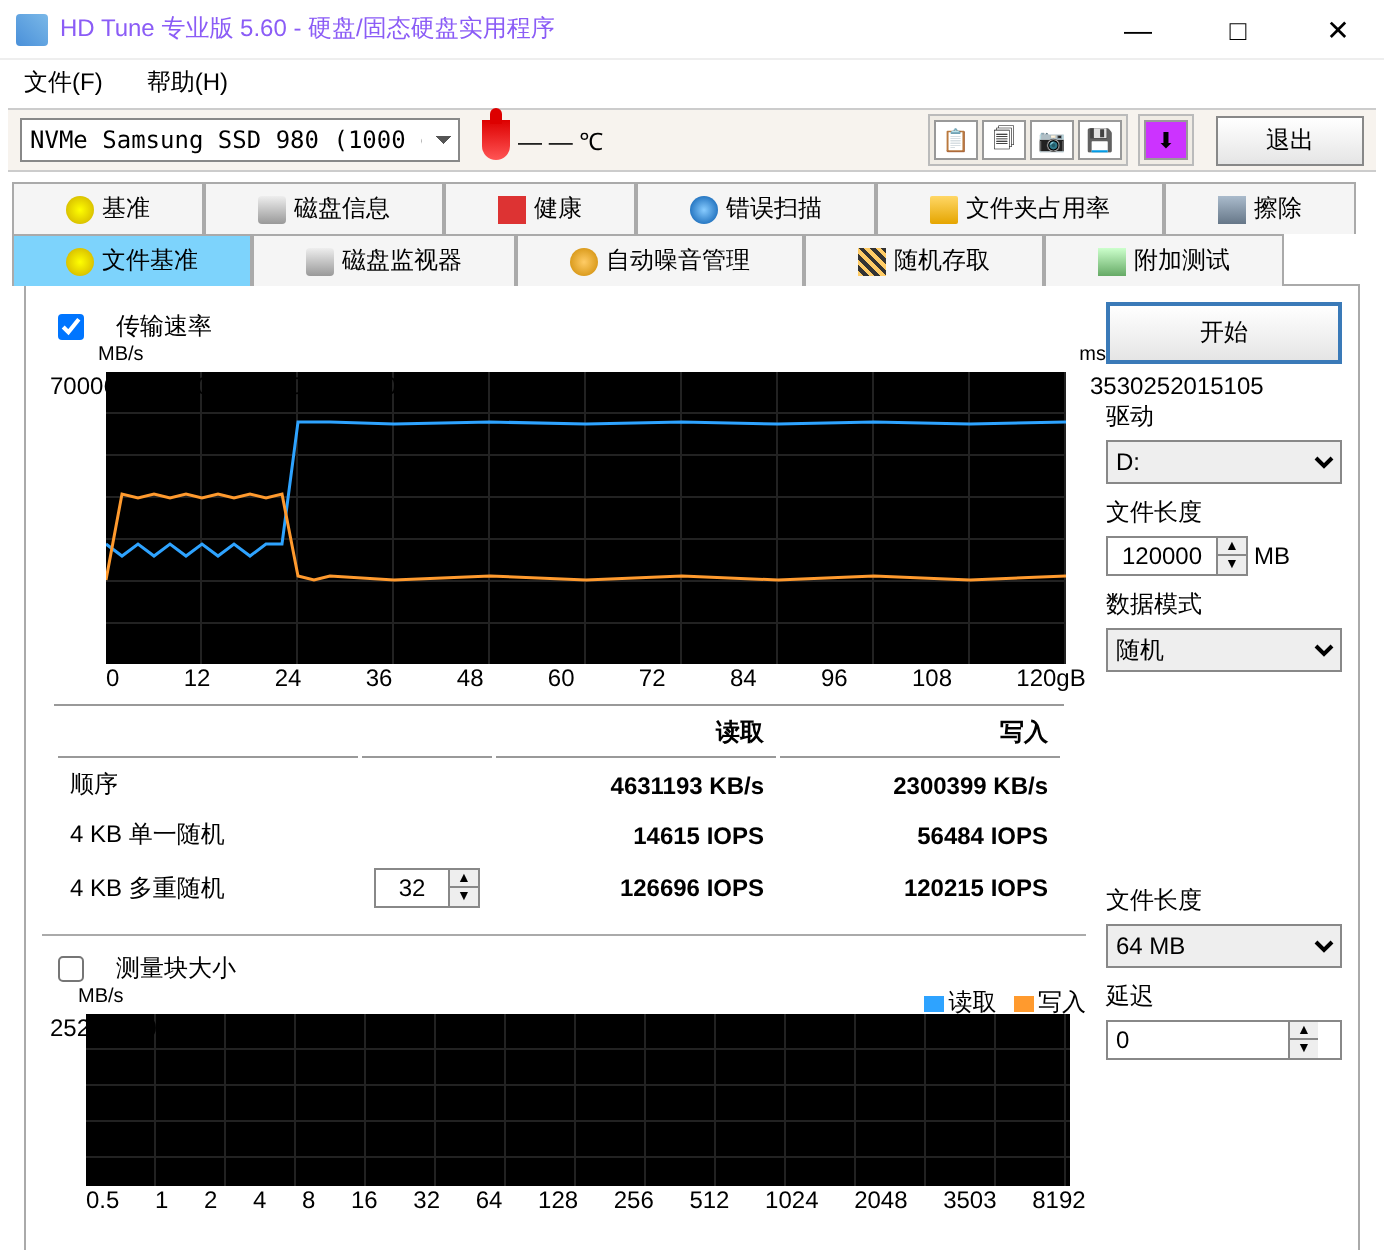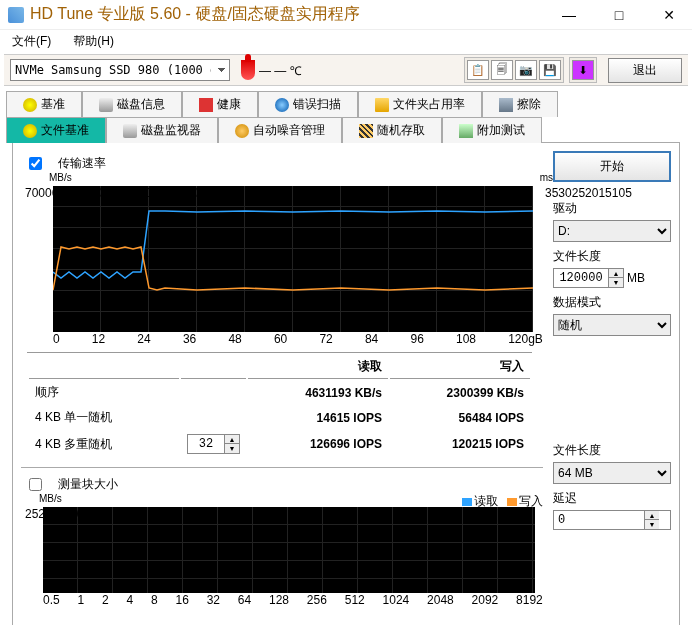--- a/index.html
+++ b/index.html
@@ -1,35 +1,35 @@
 <!DOCTYPE html>
 <html><head>
 <meta charset="utf-8">
 <style>
 *{box-sizing:border-box;margin:0;padding:0;font-family:'Microsoft YaHei',SimSun,Arial,sans-serif;font-size:12px}
 body{background:#fff;width:692px;height:625px;overflow:hidden}
 .titlebar{height:30px;background:#fff;display:flex;align-items:center;padding:0 8px;border-bottom:1px solid #eee}
 .titlebar-icon{width:16px;height:16px;background:linear-gradient(45deg,#4a90d9,#7ab8e8);border-radius:2px;margin-right:6px}
-.titlebar-title{flex:1;font-size:16px;color:#a16207}
+.titlebar-title{flex:1;font-size:12px;color:#8b5cf6}
 .titlebar-btns{display:flex;gap:20px}
 .titlebar-btn{width:30px;text-align:center;cursor:pointer;font-size:14px}
 .menubar{height:22px;display:flex;align-items:center;padding:0 6px;gap:10px}
 .menu-item{padding:2px 6px;cursor:pointer}
 .toolbar{height:32px;background:#f7f3ee;border:1px solid #ccc;border-left:none;border-right:none;display:flex;align-items:center;padding:0 6px;gap:5px;margin:2px 4px}
 .device-select{width:220px;height:22px;border:1px solid #888;background:#fff;font-family:monospace;font-size:12px;padding:0 18px 0 4px;appearance:none;background-image:linear-gradient(45deg,transparent 50%,#555 50%),linear-gradient(135deg,#555 50%,transparent 50%);background-position:right 7px center,right 3px center;background-size:4px 4px;background-repeat:no-repeat}
 .temp-box{display:flex;align-items:center;gap:4px;margin-left:6px}
 .temp-icon{width:14px;height:20px;background:linear-gradient(#d00,#f55);border-radius:0 0 7px 7px;position:relative}
 .temp-icon:before{content:'';position:absolute;top:-6px;left:4px;width:6px;height:8px;background:#d00;border-radius:3px 3px 0 0}
 .tb-icons{display:flex;gap:2px;border:1px solid #bbb;padding:2px;background:#f0ece5}
 .tb-icon{width:22px;height:20px;border:1px solid #999;background:#fff;display:flex;align-items:center;justify-content:center;cursor:pointer;font-size:11px}
 .exit-btn{padding:3px 24px;border:1px solid #888;background:linear-gradient(#fff,#e5e5e5);cursor:pointer;margin-left:6px}
 .tabs-container{margin:4px 6px 2px 6px}
 .tab-row{display:flex}
-.tab{display:flex;align-items:center;gap:4px;padding:4px 16px;border:1px solid #aaa;background:#f5f5f5;cursor:pointer;border-bottom:none;position:relative;top:1px}
-.tab.active{background:#14b8a6;z-index:2}
+.tab{display:flex;align-items:center;gap:4px;padding:4px 26px;border:1px solid #aaa;background:#f5f5f5;cursor:pointer;border-bottom:none;position:relative;top:1px}
+.tab.active{background:#7dd3fc;z-index:2}
 .tab-icon{width:14px;height:14px;display:inline-block}
 .ti-yellow{background:radial-gradient(#ff0,#ca0);border-radius:50%}
 .ti-red{background:#d33;position:relative}
 .ti-red:before,.ti-red:after{content:'';position:absolute;background:#d33}
 .ti-blue{background:radial-gradient(#8cf,#05a);border-radius:50%}
 .ti-folder{background:linear-gradient(#ffd766,#e5a500);border-radius:1px}
 .ti-erase{background:linear-gradient(#abc,#678)}
 .ti-hd{background:linear-gradient(#eee,#999);border-radius:2px}
 .ti-speaker{background:radial-gradient(#fc6,#c80);border-radius:50%}
 .ti-rand{background:repeating-linear-gradient(45deg,#fc6,#fc6 2px,#333 2px,#333 4px)}
@@ -51,21 +51,21 @@
 .legend{position:absolute;top:-14px;right:0;font-size:10px}
 .legend-item{display:inline-flex;align-items:center;gap:2px;margin-left:6px}
 .legend-sw{width:10px;height:8px;display:inline-block}
 svg.plot{position:absolute;inset:0}
 .results-table{margin:20px 0 6px 6px;font-family:'Courier New',monospace;font-size:13px;border-top:1px solid #999}
 .results-table td{padding:3px 6px}
 .results-table .hdr td{border-bottom:1px solid #999}
 .rt-label{width:150px}
 .rt-val{text-align:right;width:140px;font-weight:bold}
 .spin-box{display:inline-flex;align-items:center;border:1px solid #888;height:20px}
-.spin-val{width:36px;text-align:center;border:none;outline:none;font-family:Liberation Mono, monospace}
+.spin-val{width:36px;text-align:center;border:none;outline:none;font-family:Liberation Sans, sans-serif}
 .spin-btns{display:flex;flex-direction:column;border-left:1px solid #888}
 .spin-btn{width:14px;height:9px;font-size:7px;text-align:center;line-height:9px;cursor:pointer;background:#eee;border-bottom:1px solid #888}
 .spin-btn:last-child{border-bottom:none}
 .sep-line{border:none;border-top:1px solid #aaa;margin:8px 0}
 .btn-start{width:100%;padding:5px;border:2px solid #3a7ab8;background:linear-gradient(#fff,#e5e5e5);cursor:pointer;margin-bottom:12px}
 .side-label{font-size:12px;margin:6px 0 3px 0}
 .side-select{width:100%;height:22px;border:1px solid #888;background:#eee}
 .side-input-wrap{display:flex;align-items:center;gap:3px}
 </style>
 </head>
@@ -282,21 +282,21 @@
               <span>4</span>
               <span>8</span>
               <span>16</span>
               <span>32</span>
               <span>64</span>
               <span>128</span>
               <span>256</span>
               <span>512</span>
               <span>1024</span>
               <span>2048</span>
-              <span>2092</span>
+              <span>3503</span>
               <span>8192</span>
           </div>
         </div>
       </div>
 
       <div class="side-col">
         <button class="btn-start">开始</button>
 
         <div class="side-label">驱动</div>
         <select class="side-select"><option>D:</option></select>

